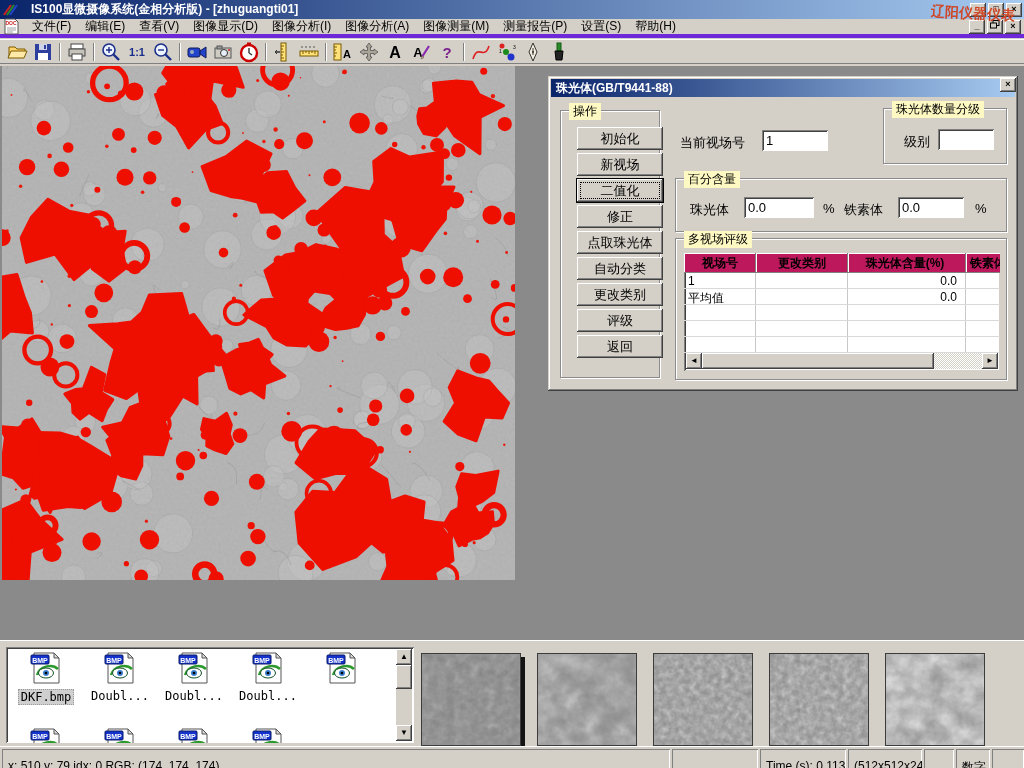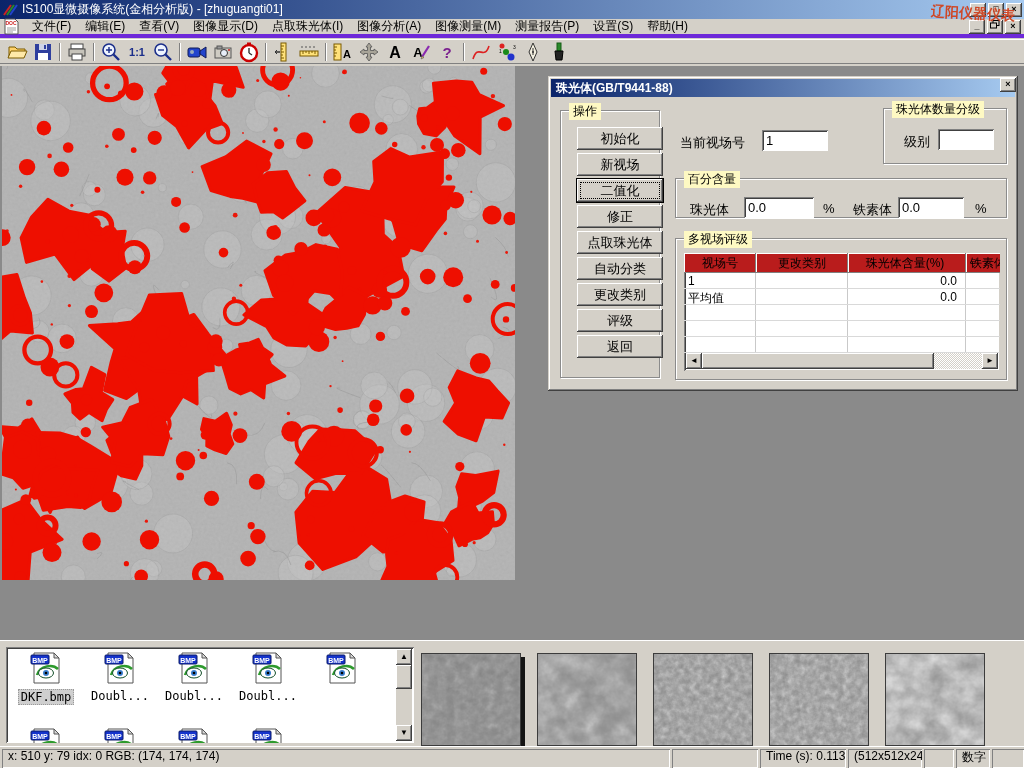--- a/index.html
+++ b/index.html
@@ -2,21 +2,21 @@
 <html><head>
 <meta charset="utf-8">
 <style>
   * { margin:0; padding:0; box-sizing:border-box; }
   html,body { width:1024px; height:768px; overflow:hidden; background:#d4d0c8;
     font-family:"Liberation Sans", sans-serif; font-size:12px; color:#000; position:relative; }
 
   
   .titlebar { position:absolute; left:0; top:0; width:1024px; height:19px;
     background:linear-gradient(90deg,#0a246a,#a6caf0); display:flex; align-items:center; padding:0 2px; }
-  .titlebar .apptitle { color:#fff; font-weight:normal; font-size:12px; margin-left:4px; white-space:nowrap; }
+  .titlebar .apptitle { color:#fff; font-weight:bold; font-size:12px; margin-left:13px; white-space:nowrap; }
   .winbtn { width:16px; height:14px; margin-left:2px; font-size:9px; line-height:12px; text-align:center;
     background:#d4d0c8; box-shadow: inset -1px -1px 0 #404040, inset 1px 1px 0 #fff, inset -2px -2px 0 #808080;
     font-weight:bold; cursor:default; }
   .titlebar .btns, .menubar .btns { margin-left:auto; display:flex; }
 
   .watermark { position:absolute; top:5px; left:931px; z-index:99; color:#cf4726; font-weight:bold;
     font-size:14px; transform:rotate(3deg); pointer-events:none; white-space:nowrap; }
 
   
   .menubar { position:absolute; left:0; top:19px; width:1024px; height:19px; background:#d4d0c8;
@@ -52,22 +52,22 @@
     box-shadow: inset 1px 1px 0 #808080, inset -1px -1px 0 #fff, inset 2px 2px 0 #404040; }
   .dlabel { position:absolute; font-size:13px; white-space:nowrap; }
 
   
   .mtable { position:absolute; left:8px; top:14px; width:316px; height:118px; background:#fff;
     box-shadow: inset 1px 1px 0 #808080, inset -1px -1px 0 #d4d0c8, inset 2px 2px 0 #404040;
     overflow:hidden; }
   .trow { display:flex; height:16px; }
   .thead { height:20px; }
   .tcell { flex:none; overflow:hidden; white-space:nowrap; padding:1px 4px; border-right:1px solid #c9c9c9; }
-  .thead .tcell { background:#b91c1c; text-align:center; padding-top:2px;
-    box-shadow: inset -1px -1px 0 #808080, inset 1px 1px 0 #fff; border-right:none; }
+  .thead .tcell { background:#be185d; text-align:center; padding-top:2px;
+    box-shadow: inset -1px -1px 0 #808080, inset 1px 1px 0 #fff; border-right:none;font-weight:bold; }
   .c0{width:72px;} .c1{width:92px;} .c2{width:118px; text-align:right; padding-right:8px;} .c3{width:60px;}
   .trow.body { border-bottom:1px solid #d9d9d9; }
   .hscroll { position:absolute; left:2px; bottom:2px; width:312px; height:16px; background:#d4d0c8; display:flex; }
   .sbtn { width:16px; height:16px; background:#d4d0c8; font-size:8px; line-height:15px; text-align:center;
     box-shadow: inset -1px -1px 0 #404040, inset 1px 1px 0 #fff, inset -2px -2px 0 #808080; flex:none; }
   .hthumb { width:232px; height:16px; background:#d4d0c8;
     box-shadow: inset -1px -1px 0 #404040, inset 1px 1px 0 #fff, inset -2px -2px 0 #808080; }
   .htrack { flex:1; background:repeating-conic-gradient(#fff 0 25%, #d4d0c8 0 50%) 0 0/2px 2px; }
 
   
@@ -85,21 +85,21 @@
     box-shadow: inset -1px -1px 0 #404040, inset 1px 1px 0 #fff, inset -2px -2px 0 #808080; }
 
   .thumb { position:absolute; top:12px; width:100px; height:93px; border:1px solid #3c3c3c; background:#888; }
   .thumb svg { display:block; width:100%; height:100%; }
   .thumb.selected { box-shadow:4px 4px 0 #141414; }
 
   
   .statusbar { position:absolute; left:0; top:746px; width:1024px; height:22px; background:#d4d0c8;
     border-top:1px solid #fff; display:flex; align-items:stretch; padding-top:2px; }
   .spanel { box-shadow: inset 1px 1px 0 #808080, inset -1px -1px 0 #fff; margin-left:2px;
-    padding:0 6px; white-space:nowrap; overflow:hidden; }
+    padding:10px 6px; white-space:nowrap; overflow:hidden; }
 
   .hiddendefs { position:absolute; width:0; height:0; }
 </style>
 </head>
 <body>
 
 <svg class="hiddendefs">
   <defs>
     <filter id="micronoise" x="0" y="0" width="100%" height="100%">
       <feTurbulence type="fractalNoise" baseFrequency="0.35" numOctaves="2" seed="4" stitchTiles="stitch"></feTurbulence>
@@ -172,21 +172,21 @@
 <div class="menubar">
   <svg width="18" height="17" style="margin-right:4px">
     <polygon points="2,1 12,1 15,4 15,16 2,16" fill="#fff" stroke="#555"></polygon>
     <text x="8" y="7" text-anchor="middle" font-size="5" font-weight="bold" fill="#cc2222">DOC</text>
     <path d="M4 10 h9 M4 12 h9 M4 14 h6" stroke="#888" stroke-width="0.8"></path>
   </svg>
   <span class="menuitem">文件(F)</span>
   <span class="menuitem">编辑(E)</span>
   <span class="menuitem">查看(V)</span>
   <span class="menuitem">图像显示(D)</span>
-  <span class="menuitem">点取珠光体(I)</span>
+  <span class="menuitem">图像分析(I)</span>
   <span class="menuitem">图像分析(A)</span>
   <span class="menuitem">图像测量(M)</span>
   <span class="menuitem">测量报告(P)</span>
   <span class="menuitem">设置(S)</span>
   <span class="menuitem">帮助(H)</span>
   <span class="btns">
     <span class="winbtn">_</span>
     <span class="winbtn"><svg width="10" height="9">
           <rect x="3" y="0.5" width="6" height="5" fill="none" stroke="#000"></rect>
           <rect x="0.5" y="3" width="6" height="5" fill="#d4d0c8" stroke="#000"></rect>
@@ -791,26 +791,26 @@
 
     <span class="dlabel" style="left:132px; top:58px;">当前视场号</span>
     <input class="field" style="left: 214px; top: 54px; width: 66px;" readonly="" value="1">
 
     <div class="groupbox" style="left:335px; top:32px; width:124px; height:56px;">
       <span class="grouplabel">珠光体数量分级</span>
       <span class="dlabel" style="left:20px; top:24px;">级别</span>
       <input class="field" style="left: 54px; top: 20px; width: 56px;" readonly="" value="">
     </div>
 
-    <div class="groupbox" style="left:127px; top:102px; width:332px; height:40px;">
+    <div class="groupbox" style="left:127px; top:102px; width:332px; height:54px;">
       <span class="grouplabel">百分含量</span>
       <span class="dlabel" style="left:14px; top:22px;">珠光体</span>
       <input class="field" style="left: 68px; top: 18px; width: 70px;" readonly="" value="0.0">
       <span class="dlabel" style="left:147px; top:22px;">%</span>
-      <span class="dlabel" style="left:177px; top:22px;">铁素体</span>
+      <span class="dlabel" style="left:168px; top:22px;">铁素体</span>
       <input class="field" style="left: 222px; top: 18px; width: 66px;" readonly="" value="0.0">
       <span class="dlabel" style="left:299px; top:22px;">%</span>
     </div>
 
     <div class="groupbox" style="left:127px; top:162px; width:332px; height:142px;">
       <span class="grouplabel">多视场评级</span>
       <div class="mtable">
         <div class="trow thead">
           <span class="tcell c0">视场号</span>
           <span class="tcell c1">更改类别</span>

